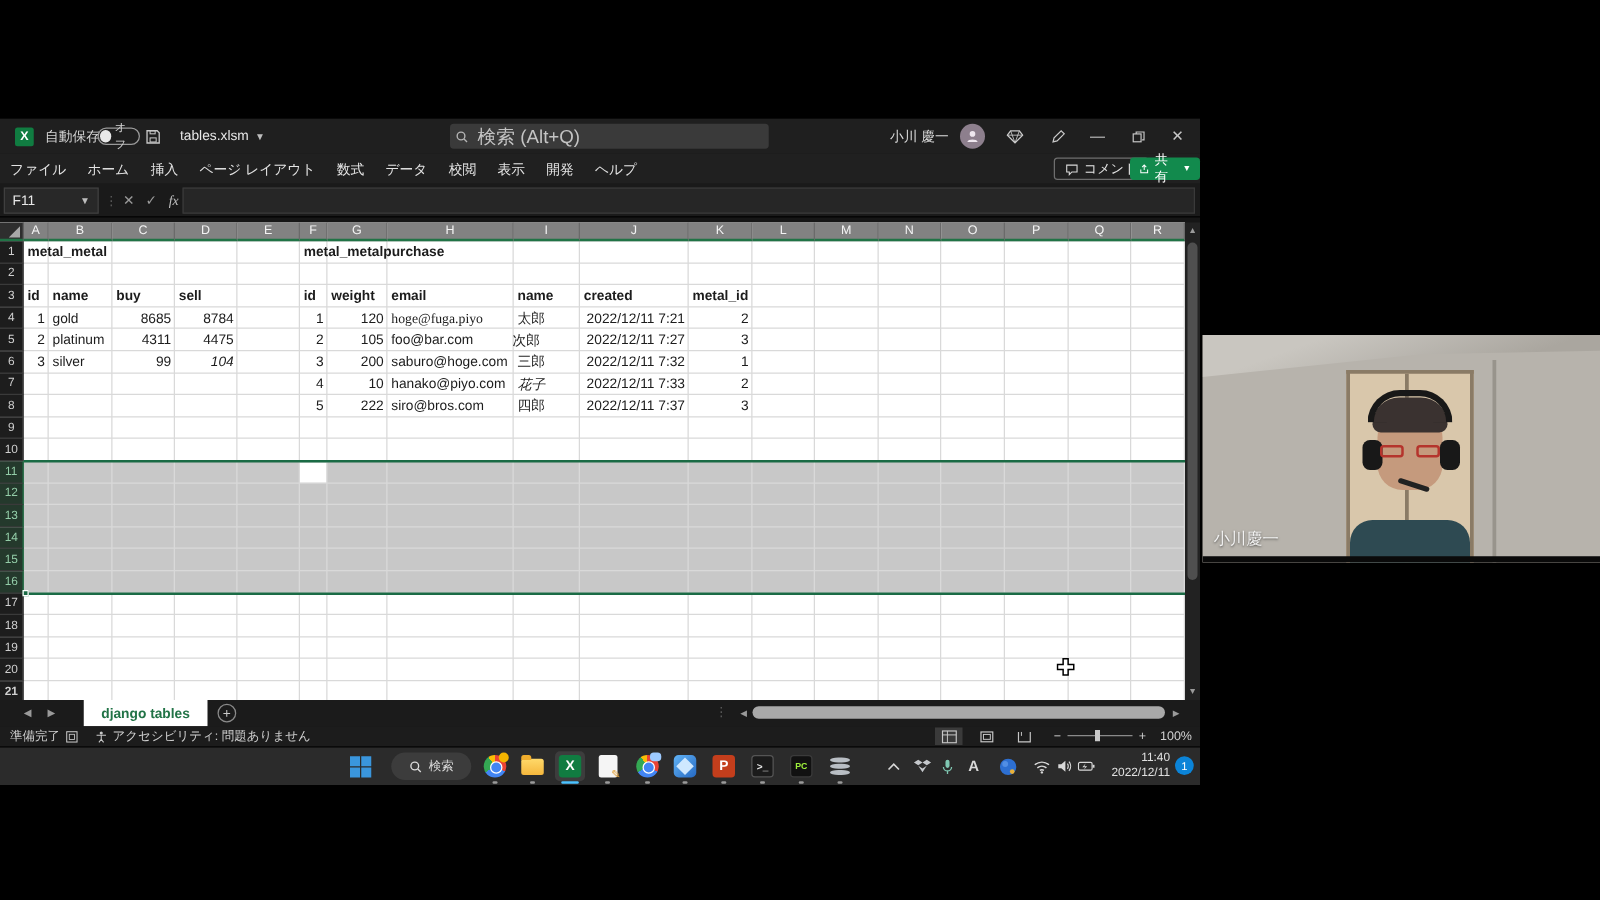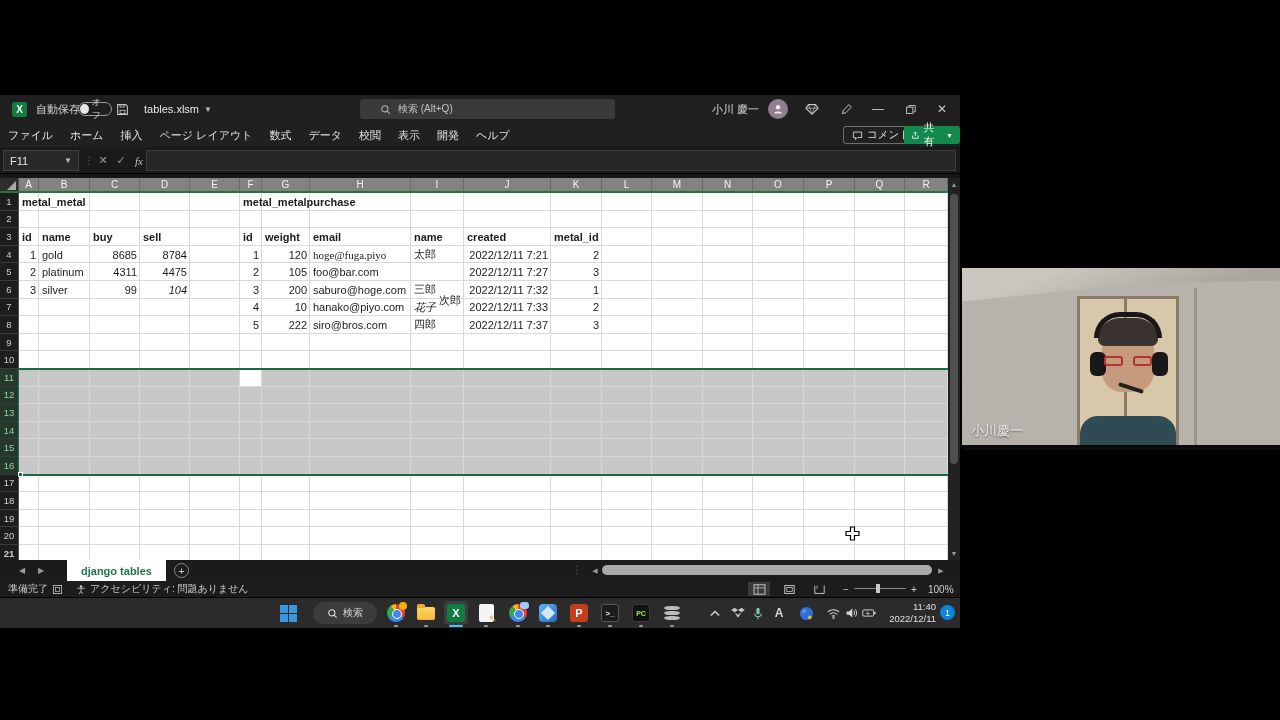--- a/index.html
+++ b/index.html
@@ -16,21 +16,21 @@
   .xl-logo { left:12px; }
   .xl-logo .sq { width:15px; height:15px; background:#107c41; border-radius:2px; color:#fff; font-size:10px; font-weight:bold; display:flex; align-items:center; justify-content:center; }
   .autosave-label { left:36px; }
   .autosave-toggle { left:78px; }
   .toggle-pill { width:34px; height:14px; border:1px solid #9a9a9a; border-radius:8px; display:flex; align-items:center; padding:1px 3px 1px 1px; gap:3px; }
   .toggle-knob { width:10px; height:10px; border-radius:50%; background:#e8e8e8; }
   .toggle-text { font-size:9px; color:#d6d6d6; }
   .save-btn { left:116px; color:#c8c8c8; }
   .filename { left:144px; gap:5px; color:#e8e8e8; }
   .chev { font-size:8px; color:#bdbdbd; }
-  .search-box { position:absolute; left:360px; top:4px; width:255px; height:20px; background:#3a3a3a; border-radius:3px; display:flex; align-items:center; padding-left:20px; gap:7px; color:#c4c4c4; font-size:10px; }
+  .search-box { position:absolute; left:360px; top:4px; width:255px; height:20px; background:#3a3a3a; border-radius:3px; display:flex; align-items:center; padding-left:4px; gap:7px; color:#c4c4c4; font-size:15px; }
   .tb-user { left:712px; color:#dcdcdc; }
   .avatar { position:absolute; left:768px; top:4px; width:20px; height:20px; border-radius:50%; background:#8d7f8d; display:flex; align-items:center; justify-content:center; }
   .tb-ico { position:absolute; top:0; width:24px; height:28px; display:flex; align-items:center; justify-content:center; color:#c8c8c8; }
   .winbtn { font-size:12px; }
 
   .ribbonrow { position:absolute; left:0; top:28px; width:960px; height:24px; background:#202020; }
   .ribbon-tabs { position:absolute; left:8px; top:0; height:24px; display:flex; align-items:center; gap:17px; }
   .ribbon-tab { color:#e4e4e4; font-size:11px; white-space:nowrap; cursor:default; }
   .comment-btn { position:absolute; left:843px; top:3px; height:18px; border:1px solid #6e6e6e; border-radius:3px; display:flex; align-items:center; padding:0 8px; gap:4px; color:#e4e4e4; font-size:10.5px; }
   .share-btn { position:absolute; left:904px; top:3px; height:18px; background:var(--share-button,#128a4d); border-radius:3px; display:flex; align-items:center; padding:0 7px; gap:4px; color:#fff; font-size:10.5px; }
@@ -348,21 +348,21 @@
           <div class="cell r" style="left: 140px; top: 103px; width: 50px; height: 17.6px; font-style: italic;">104</div>
           <div class="cell r" style="left: 240px; top: 67.8px; width: 22px; height: 17.6px;">1</div>
           <div class="cell r" style="left: 262px; top: 67.8px; width: 48px; height: 17.6px;">120</div>
           <div class="cell" style="left: 310px; top: 67.8px; width: 200px; height: 17.6px; font-family: Liberation Serif, serif;">hoge@fuga.piyo</div>
           <div class="cell" style="left: 411px; top: 67.8px; width: 200px; height: 17.6px; text-align: right;">太郎</div>
           <div class="cell r" style="left: 464px; top: 67.8px; width: 87px; height: 17.6px;">2022/12/11 7:21</div>
           <div class="cell r" style="left: 551px; top: 67.8px; width: 51px; height: 17.6px;">2</div>
           <div class="cell r" style="left: 240px; top: 85.4px; width: 22px; height: 17.6px;">2</div>
           <div class="cell r" style="left: 262px; top: 85.4px; width: 48px; height: 17.6px;">105</div>
           <div class="cell" style="left: 310px; top: 85.4px; width: 200px; height: 17.6px;">foo@bar.com</div>
-          <div class="cell" style="left: 436px; top: 85.4px; width: 200px; height: 17.6px; margin-top: 28px;">次郎</div>
+          <div class="cell" style="left: 407px; top: 85.4px; width: 200px; height: 17.6px;">次郎</div>
           <div class="cell r" style="left: 464px; top: 85.4px; width: 87px; height: 17.6px;">2022/12/11 7:27</div>
           <div class="cell r" style="left: 551px; top: 85.4px; width: 51px; height: 17.6px;">3</div>
           <div class="cell r" style="left: 240px; top: 103px; width: 22px; height: 17.6px;">3</div>
           <div class="cell r" style="left: 262px; top: 103px; width: 48px; height: 17.6px;">200</div>
           <div class="cell" style="left: 310px; top: 103px; width: 200px; height: 17.6px;">saburo@hoge.com</div>
           <div class="cell" style="left: 411px; top: 103px; width: 200px; height: 17.6px;">三郎</div>
           <div class="cell r" style="left: 464px; top: 103px; width: 87px; height: 17.6px;">2022/12/11 7:32</div>
           <div class="cell r" style="left: 551px; top: 103px; width: 51px; height: 17.6px;">1</div>
           <div class="cell r" style="left: 240px; top: 120.6px; width: 22px; height: 17.6px;">4</div>
           <div class="cell r" style="left: 262px; top: 120.6px; width: 48px; height: 17.6px;">10</div>

